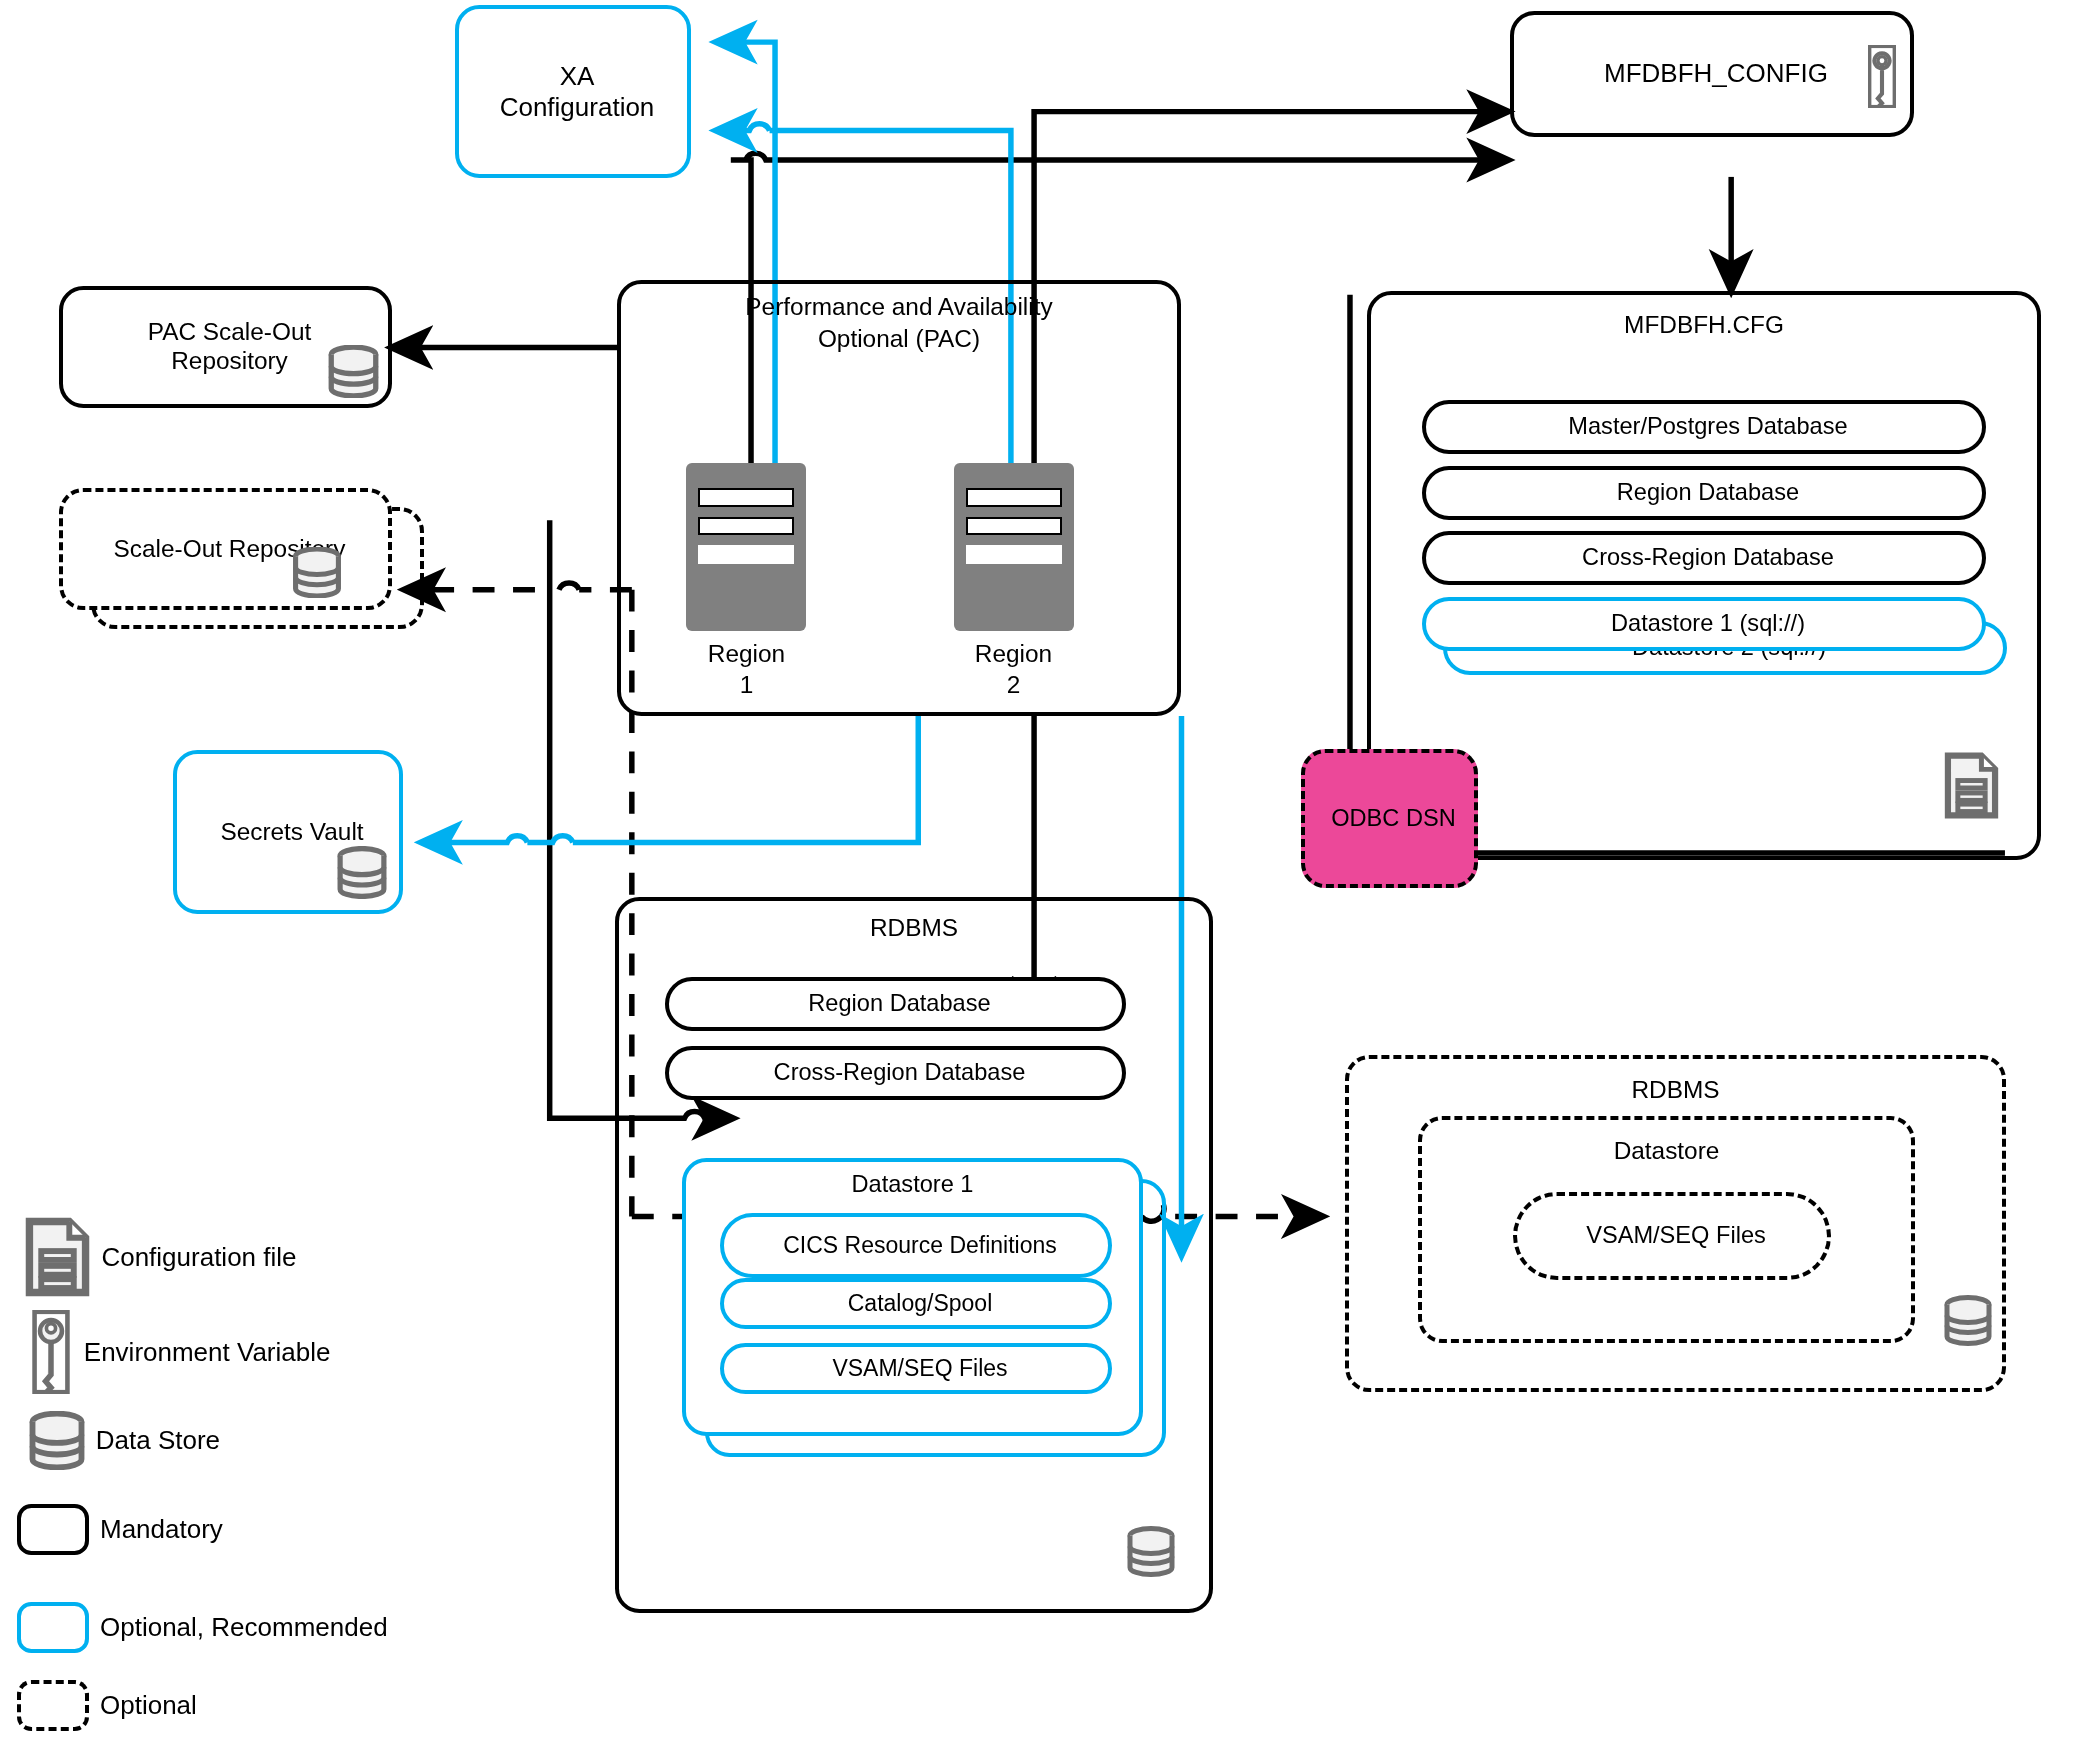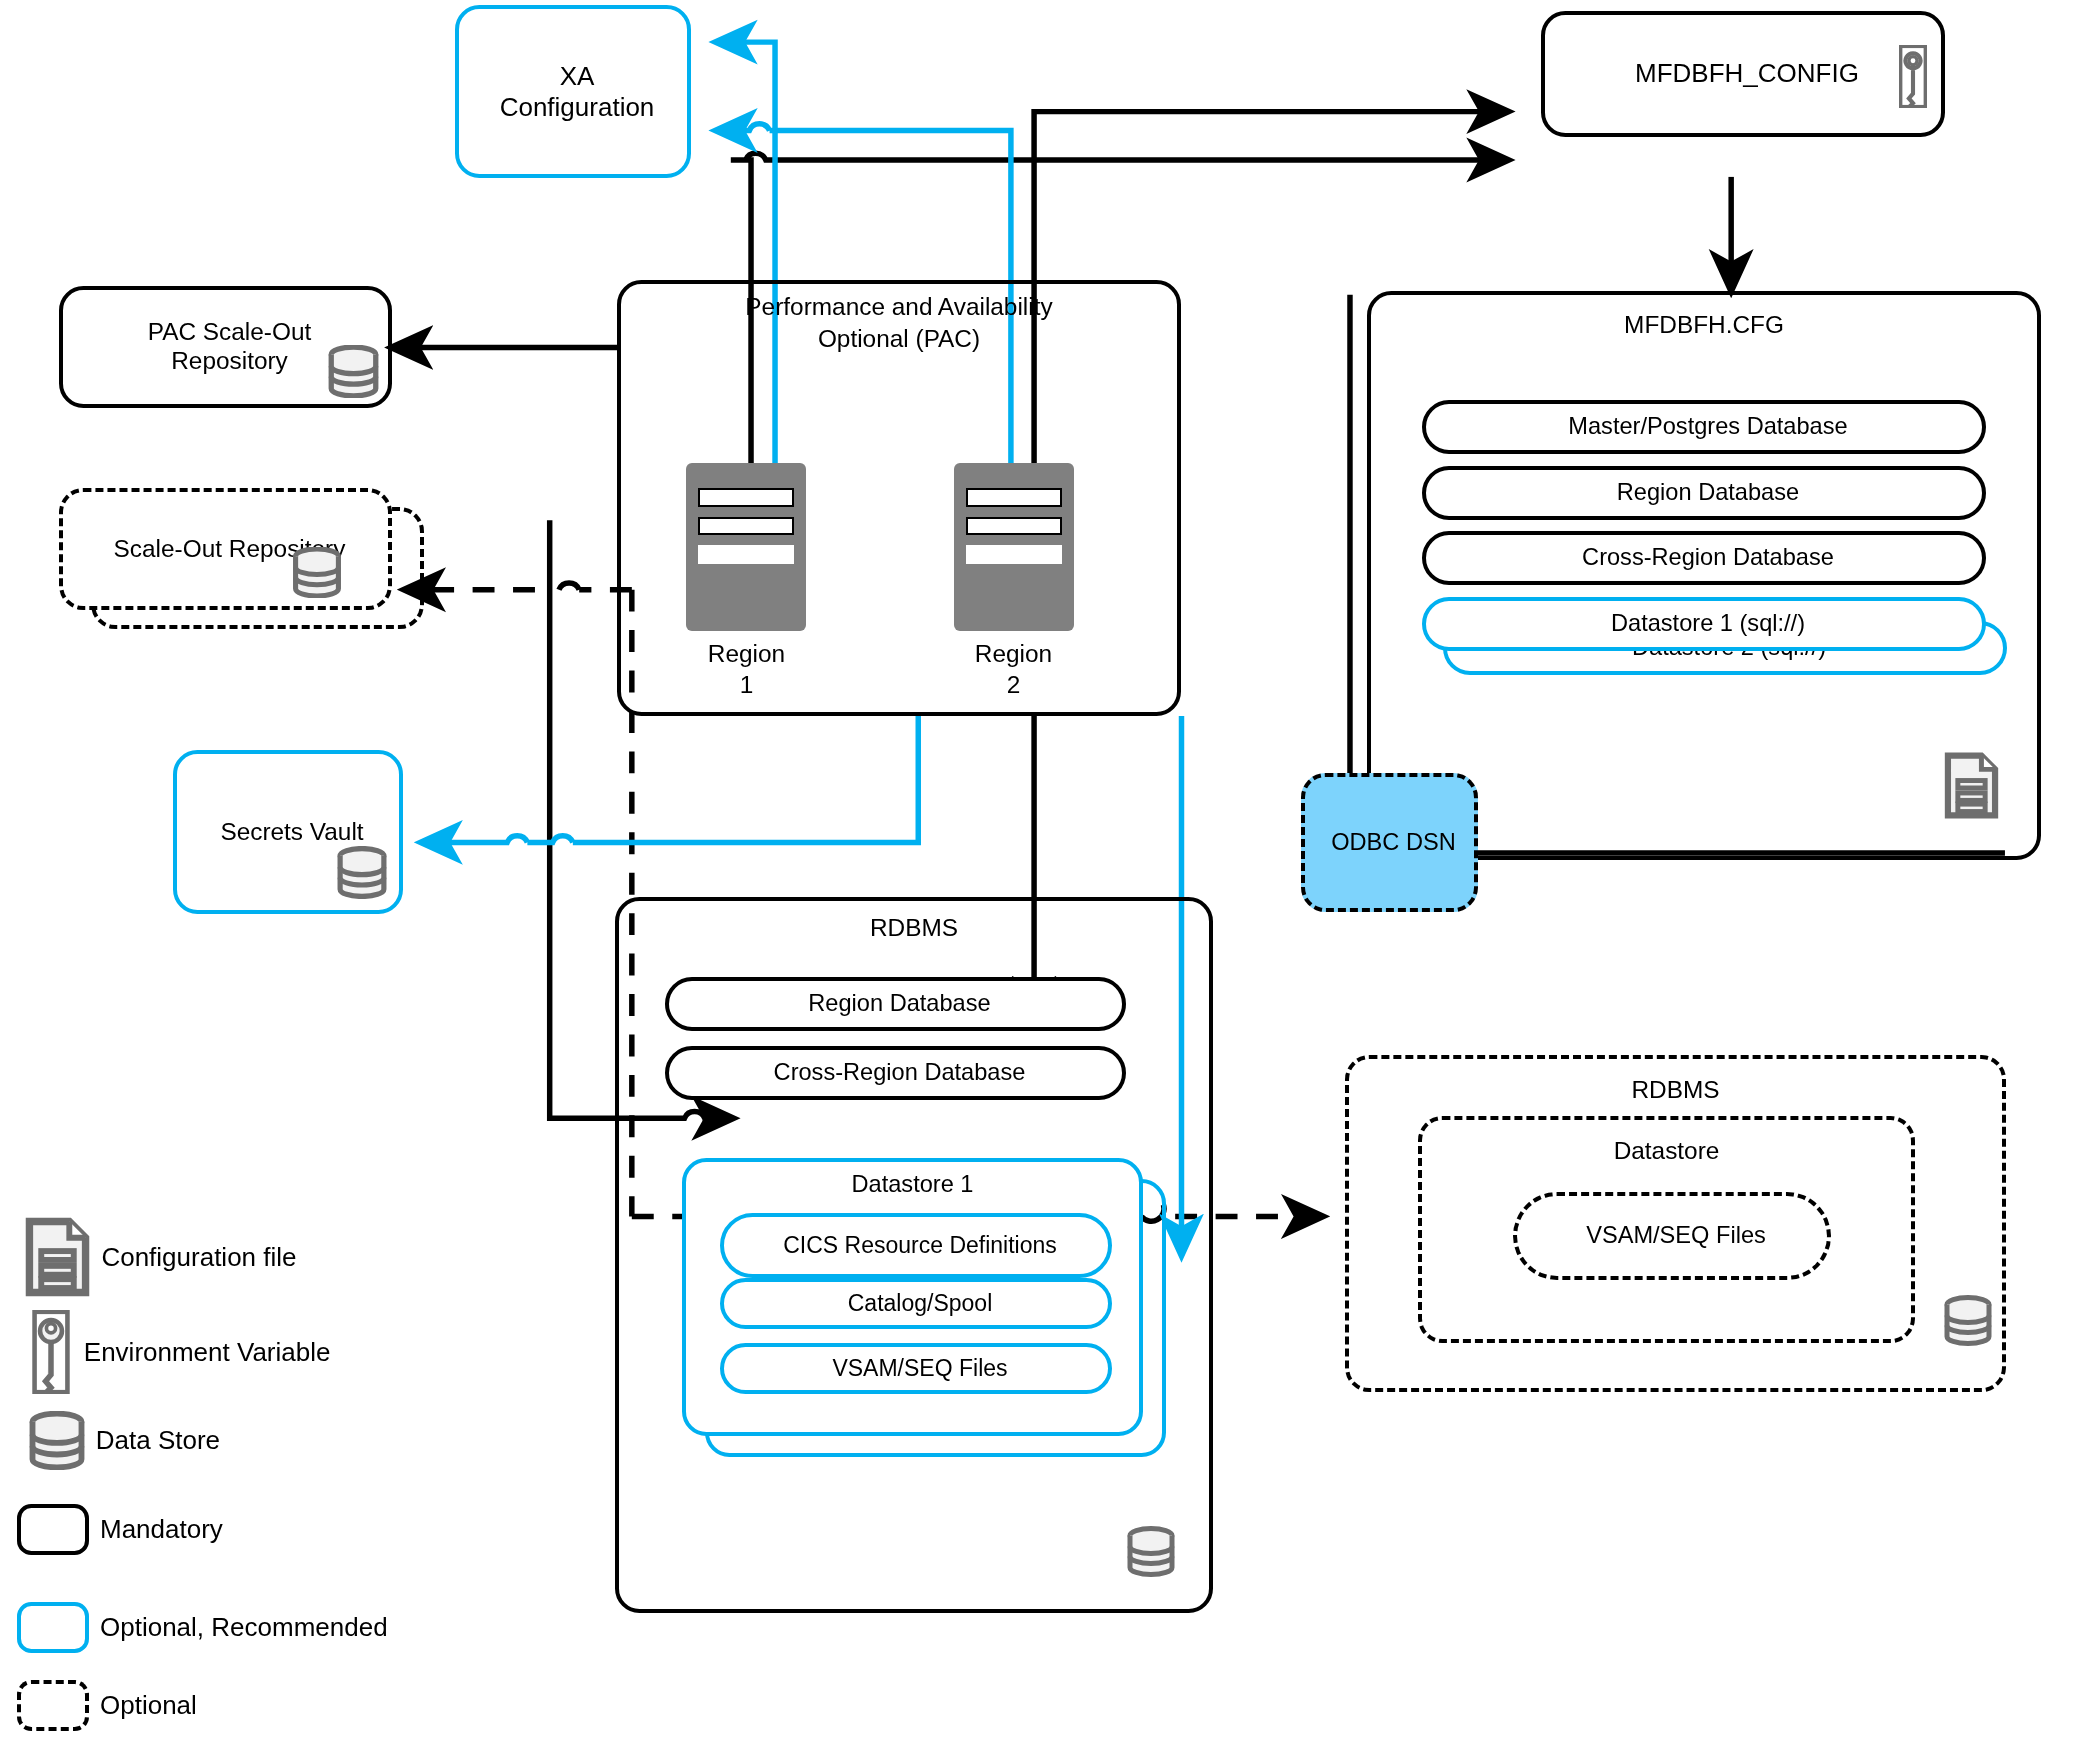--- a/index.html
+++ b/index.html
@@ -92,21 +92,21 @@
       <path d="M1360,2000 A26,26 0 0 0 1312,2000 L1252,2000"></path>
       <path d="M1252,2000 A26,26 0 0 0 1204,2000 L1000,2000" marker-end="url(#ahC)"></path>
     </g>
   </svg>
 
   <div class="node opt-rec" style="left:455px;top:5px;width:236px;height:173px;flex-direction:column;font-size:26px;">
     <span>XA</span>
     <span>Configuration</span>
   </div>
 
-  <div class="node mand" style="left:1510px;top:10.5px;width:404px;height:126px;font-size:26px;margin-left:31px;">
+  <div class="node mand" style="left:1510px;top:10.5px;width:404px;height:126px;font-size:26px;">
     <span>MFDBFH_CONFIG</span>
     <svg class="ico" style="right:14.3px;top:30px;width:28px;height:63px;" viewBox="0 0 40 92">
       <rect x="2" y="2" width="36" height="88" fill="#fff" stroke="#6E6E6E" stroke-width="5"></rect>
       <path d="M20 12 a11,11 0 1 1 -0.01,0 M20 23 v48 l-6,7 6,7 -6,6" fill="none" stroke="#6E6E6E" stroke-width="6"></path>
       <circle cx="20" cy="23" r="6" fill="#fff" stroke="#6E6E6E" stroke-width="5"></circle>
     </svg>
   </div>
 
   <div class="node mand" style="left:59px;top:286px;width:333px;height:122px;flex-direction:column;font-size:24.4px;">
     <span>PAC Scale-Out</span>
@@ -188,21 +188,21 @@
       <path d="M3 3 h27 l11 11 v37 h-38 z" fill="#F2F2F2" stroke="#6E6E6E" stroke-width="5"></path>
       <path d="M30 3 v11 h11" fill="#fff" stroke="#6E6E6E" stroke-width="4"></path>
       <g fill="#F2F2F2" stroke="#6E6E6E" stroke-width="4">
         <rect x="11" y="23" width="22" height="6"></rect>
         <rect x="11" y="33" width="22" height="6"></rect>
         <rect x="11" y="42" width="22" height="6"></rect>
       </g>
     </svg>
   </div>
 
-  <div class="node opt" style="left:1301px;top:773px;width:177px;height:139px;font-size:23.6px;background:#7dd3fc;">
+  <div class="node opt" style="left:1301px;top:749px;width:177px;height:139px;font-size:23.6px;background:#ec4899;">
     <span>ODBC DSN</span>
   </div>
 
   <div class="node mand" style="left:615px;top:897px;width:598px;height:716px;display:block;">
     <div class="ttl" style="top:12.6px;font-size:24.4px;">RDBMS</div>
 
     <div class="node pill-mand" style="left:46px;top:76px;width:461px;height:54px;font-size:23.6px;">
       <span>Region Database</span>
     </div>
     <div class="node pill-mand" style="left:46px;top:145px;width:461px;height:54px;font-size:23.6px;">

